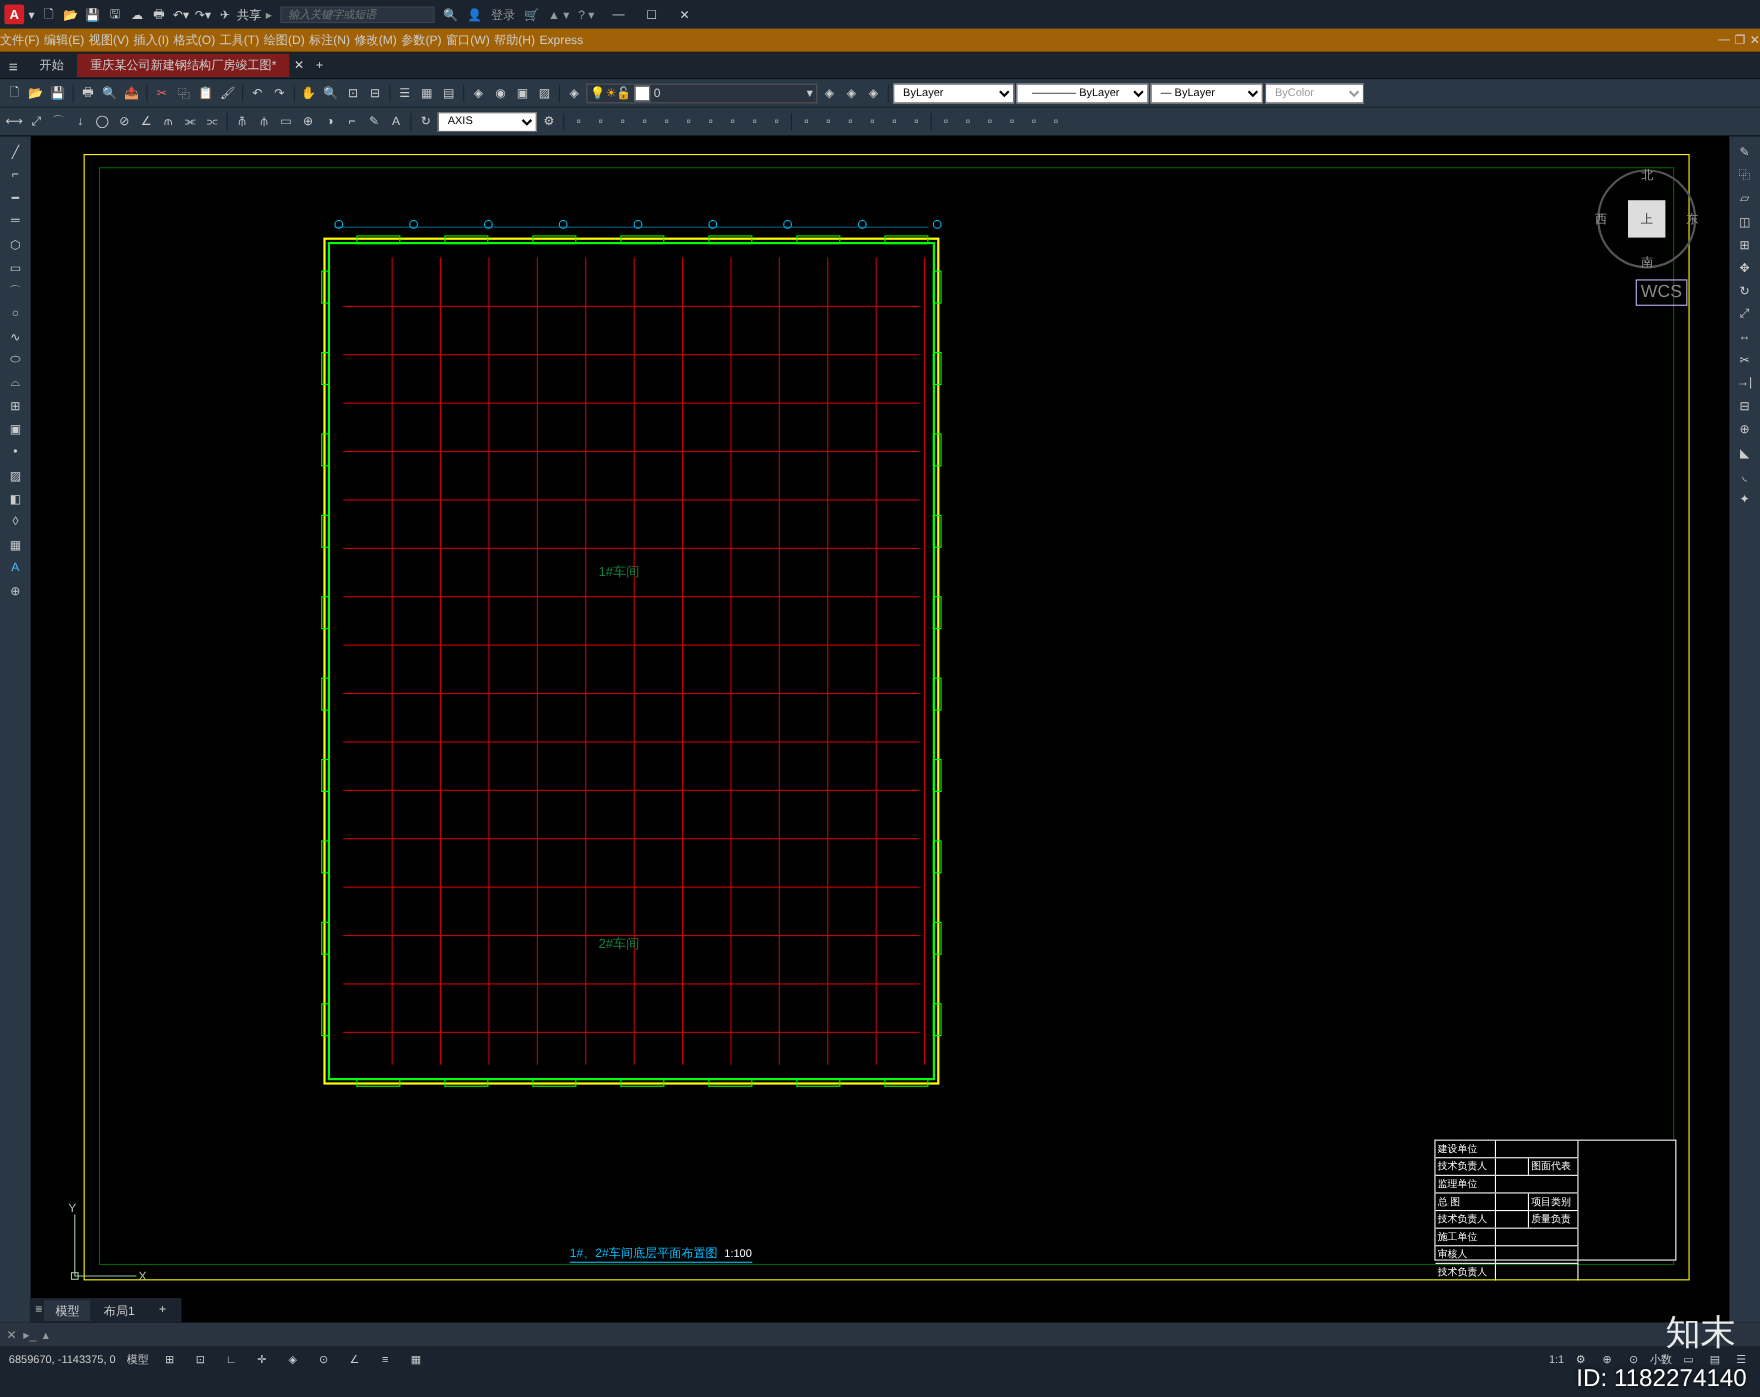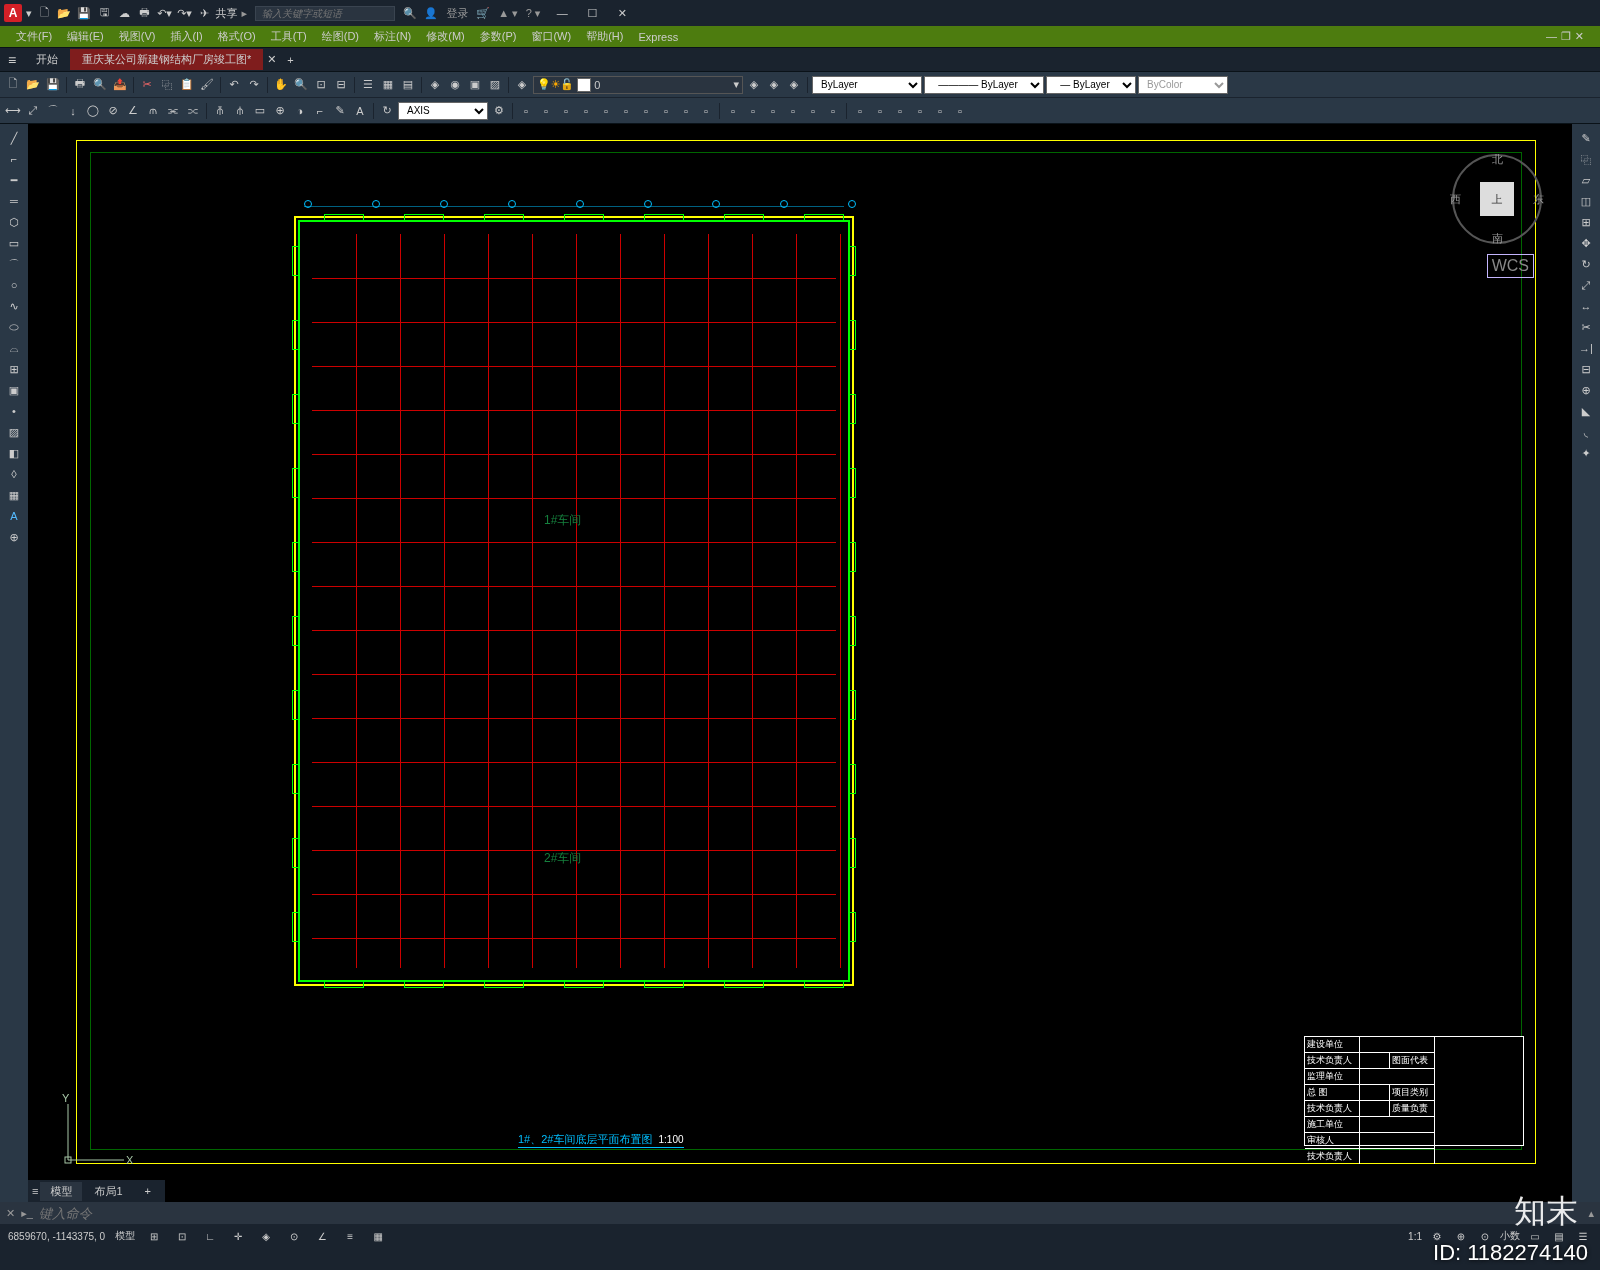--- a/index.html
+++ b/index.html
@@ -6,21 +6,21 @@
 body{background:#1a232e;color:#ccc;width:1600px;height:1270px;overflow:hidden;font-size:11px;position:relative}
 .titlebar{height:26px;background:#1a232e;display:flex;align-items:center;padding:0 4px;gap:4px}
 .app-icon{width:18px;height:18px;background:#d32027;color:#fff;display:flex;align-items:center;justify-content:center;font-weight:bold;font-size:12px;border-radius:2px}
 .qat{display:flex;gap:2px;align-items:center}
 .qat-btn{width:18px;height:18px;display:flex;align-items:center;justify-content:center;color:#ccc;cursor:pointer}
 .title-center{flex:1;display:flex;justify-content:center;gap:14px;color:#999}
 .title-right{display:flex;gap:8px;align-items:center;color:#999}
 .search-box{background:#2a3440;border:1px solid #3a4450;padding:1px 6px;color:#888;width:140px;font-size:10px;font-style:italic}
 .win-controls{display:flex;gap:2px}
 .win-btn{width:28px;height:20px;display:flex;align-items:center;justify-content:center;color:#ccc}
-.menubar{height:22px;background:#4d7c0f;display:flex;align-items:center;padding:0 16px;gap:15px;color:#ccc;border-bottom:1px solid #0a1218}
+.menubar{height:22px;background:#a16207;display:flex;align-items:center;padding:0 0;gap:4px;color:#ccc;border-bottom:1px solid #0a1218}
 .menubar span{cursor:pointer}
 .tabbar{height:24px;background:#1a232e;display:flex;align-items:center;border-bottom:1px solid #0a1218}
 .menu-icon{width:24px;display:flex;align-items:center;justify-content:center;color:#ccc;font-size:14px}
 .file-tab{padding:3px 12px;color:#ccc;cursor:pointer}
 .file-tab.active{background:#7f1d1d}
 .tab-add{width:20px;text-align:center;color:#ccc;cursor:pointer}
 .toolbar{height:26px;background:#2a3846;display:flex;align-items:center;padding:0 4px;gap:2px;border-bottom:1px solid #1a232e}
 .tb-btn{width:18px;height:18px;display:flex;align-items:center;justify-content:center;color:#ccc;cursor:pointer;font-size:11px}
 .tb-sep{width:1px;height:16px;background:#1a232e;margin:0 2px}
 .tb-input{background:#fff;border:1px solid #666;height:18px;padding:0 4px;color:#000;font-size:10px}
@@ -171,21 +171,21 @@
     <div class="color-sw" style="background:#fff;margin:0 3px"></div>
     <span>0</span>
     <span style="margin-left:auto">▾</span>
   </div>
   <div class="tb-btn">◈</div>
   <div class="tb-btn">◈</div>
   <div class="tb-btn">◈</div>
   <div class="tb-sep"></div>
   <select class="tb-input" style="width:110px"><option>ByLayer</option></select>
   <select class="tb-input" style="width:120px;text-align:center"><option>———— <span>ByLayer</span></option></select>
-  <select class="tb-input" style="width:90px;text-align:center"><option>— <span>ByLayer</span></option></select>
+  <select class="tb-input" style="width:102px;text-align:left"><option>— <span>ByLayer</span></option></select>
   <select class="tb-input" style="width:90px;color:#999"><option>ByColor</option></select>
 </div>
 
 <div class="toolbar2">
   <div class="tb-btn">⟷</div>
   <div class="tb-btn">⤢</div>
   <div class="tb-btn">⌒</div>
   <div class="tb-btn">↓</div>
   <div class="tb-btn">◯</div>
   <div class="tb-btn">⊘</div>
@@ -430,21 +430,20 @@
     <div class="pal-btn">⊕</div>
     <div class="pal-btn">◣</div>
     <div class="pal-btn">◟</div>
     <div class="pal-btn">✦</div>
   </div>
 </div>
 
 <div class="cmd-input-row">
   <span>✕</span>
   <span>▸_</span>
-  <input class="cmd-inp" placeholder="键入命令" style="">
   <span>▴</span>
 </div>
 
 <div class="statusbar">
   <span>6859670, -1143375, 0</span>
   <span>模型</span>
   <div class="sb-btn">⊞</div>
   <div class="sb-btn">⊡</div>
   <div class="sb-btn">∟</div>
   <div class="sb-btn">✛</div>

